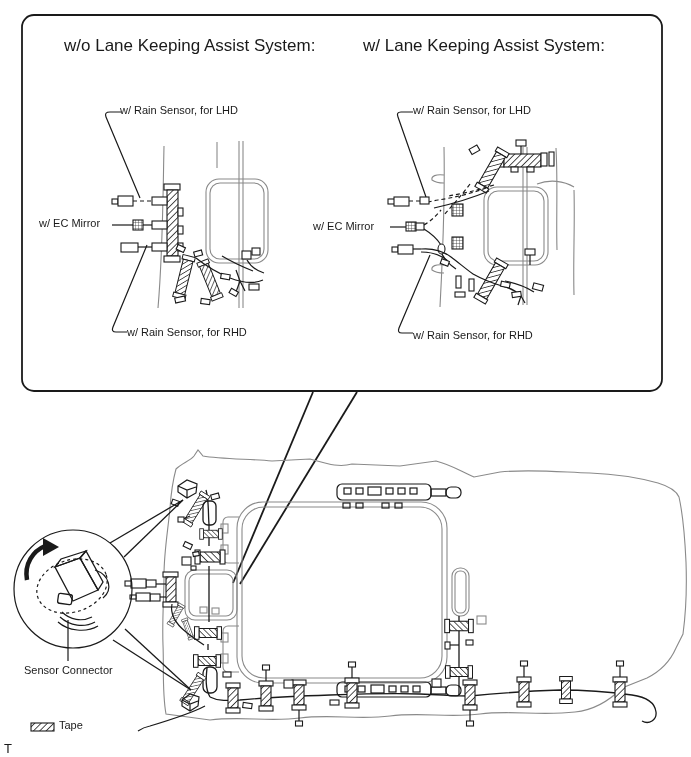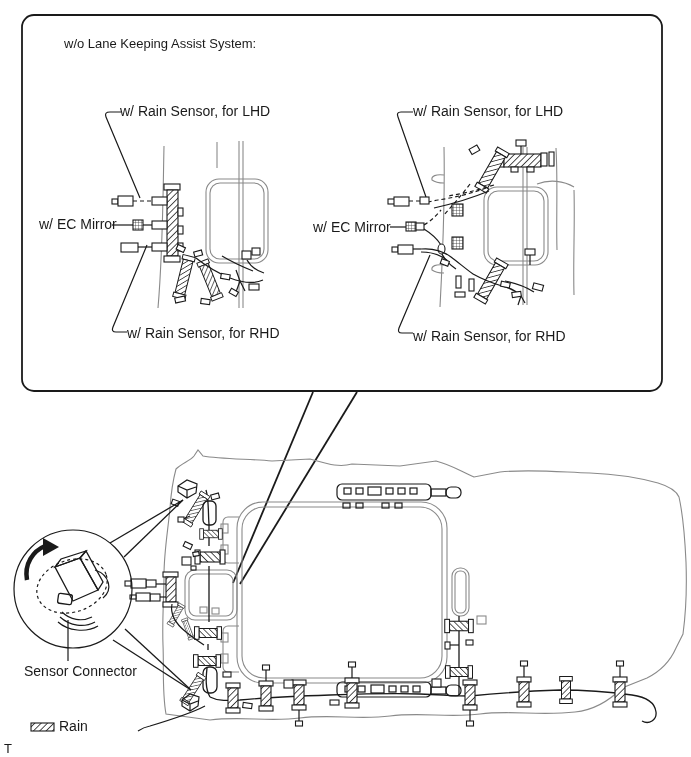--- a/index.html
+++ b/index.html
@@ -2,22 +2,22 @@
 <html style="--ink: #1a1a1a; --panel: #8a8a8a; --bg: #ffffff;"><head>
 <meta charset="utf-8">
 <style>
   :root { --ink:#1a1a1a; --panel:#8a8a8a; --bg:#ffffff; }
   html,body { margin:0; padding:0; background:var(--bg); }
   #stage {
     position:relative; width:691px; height:757px; background:var(--bg);
     font-family:"Liberation Sans", sans-serif; color:var(--ink); overflow:hidden;
   }
   #artwork { position:absolute; left:0; top:0; }
-  .lbl { position:absolute; font-size:14px; line-height:1.1; white-space:nowrap; color:var(--ink); }
-  .title { font-size:13px;text-align:right; }
+  .lbl { position:absolute; font-size:11px; line-height:1.1; white-space:nowrap; color:var(--ink); }
+  .title { font-size:17px;text-align:right; }
   .tiny { font-size:13px; }
   svg .ink   { stroke:var(--ink); fill:none; stroke-width:1.2; }
   svg .ink13 { stroke:var(--ink); fill:none; stroke-width:1.3; }
   svg .bold  { stroke:var(--ink); fill:none; stroke-width:1.8; }
   svg .panel { stroke:var(--panel); fill:none; stroke-width:1.1; }
   svg .wht   { fill:#ffffff; stroke:var(--ink); stroke-width:1.1; }
   svg .hat   { fill:url(#hatch); stroke:var(--ink); stroke-width:1.1; }
   svg .grd   { fill:url(#grid); stroke:var(--ink); stroke-width:1.1; }
   svg .dash  { stroke-dasharray:4 3; }
   svg .dash2 { stroke-dasharray:3 3; }
@@ -346,25 +346,26 @@
       </g>
       <line x1="68" y1="620" x2="68" y2="661" class="ink"></line>
     </g>
 
     <g>
       <rect x="31" y="723" width="23" height="8" class="hat"></rect>
     </g>
   </svg>
 
   <div class="lbl title" style="left:64px;top:37px">w/o Lane Keeping Assist System:</div>
+  <div class="lbl title" style="left:363px;top:37px">w/ Lane Keeping Assist System:</div>
 
   <div class="lbl" style="left:120px;top:104px">w/ Rain Sensor, for LHD</div>
   <div class="lbl" style="left:39px;top:217px">w/ EC Mirror</div>
   <div class="lbl" style="left:127px;top:326px">w/ Rain Sensor, for RHD</div>
 
   <div class="lbl" style="left:413px;top:104px">w/ Rain Sensor, for LHD</div>
   <div class="lbl" style="left:313px;top:220px">w/ EC Mirror</div>
   <div class="lbl" style="left:413px;top:329px">w/ Rain Sensor, for RHD</div>
 
   <div class="lbl" style="left:24px;top:664px">Sensor Connector</div>
-  <div class="lbl" style="left:59px;top:719px">Rain</div>
+  <div class="lbl" style="left:59px;top:719px">Tape</div>
   <div class="lbl tiny" style="left:4px;top:742px">T</div>
 </div>
 
 </body></html>

